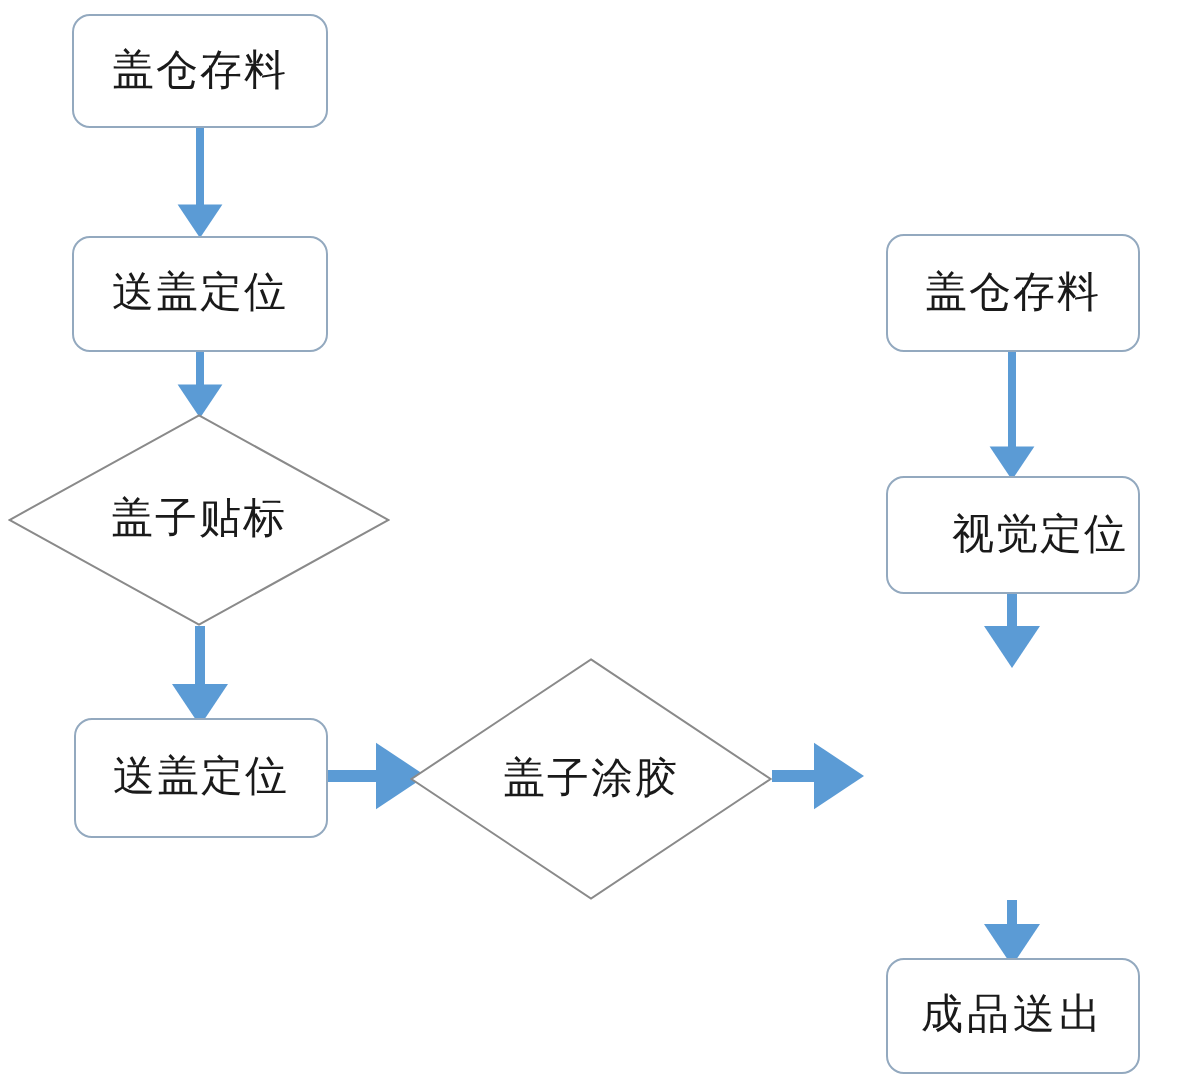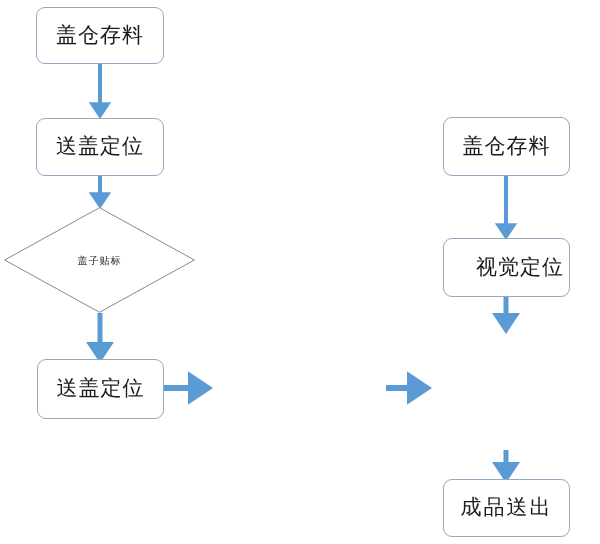--- a/index.html
+++ b/index.html
@@ -49,21 +49,21 @@
     border: 1px solid #93a9bf;
     border-radius: 9px;
     font-size: 21px;
     letter-spacing: 2px;
     font-family: "DejaVu Serif", "Liberation Serif", serif;
     font-weight: 500;
   }
   .node-decision {
     background: transparent;
     border: none;
-    font-size: 10px;
+    font-size: 21px;
     letter-spacing: 1px;
     align-items: center;
   }
   .node-decision .dia-shape {
     position: absolute;
     left: 0;
     top: 0;
     width: 100%;
     height: 100%;
   }
@@ -113,20 +113,26 @@
     <svg class="dia-shape" viewBox="0 0 191 106" preserveAspectRatio="none">
       <polygon points="95.5,0.7 190.3,53 95.5,105.3 0.7,53" fill="#ffffff" stroke="#8a8a8a" stroke-width="1"></polygon>
     </svg>
     <span class="dia-label">盖子贴标</span>
   </div>
 
   <div class="node node-process" style="left:37px; top:359px; width:127px; height:60px;">
     <span>送盖定位</span>
   </div>
 
+  <div class="node node-decision" style="left:205px; top:329px; width:181px; height:121px;">
+    <svg class="dia-shape" viewBox="0 0 181 121" preserveAspectRatio="none">
+      <polygon points="90.5,0.7 180.3,60.5 90.5,120.3 0.7,60.5" fill="#ffffff" stroke="#8a8a8a" stroke-width="1"></polygon>
+    </svg>
+    <span class="dia-label">盖子涂胶</span>
+  </div>
 
   <div class="node node-process" style="left:443px; top:117px; width:127px; height:59px;">
     <span>盖仓存料</span>
   </div>
 
   <div class="node node-process" style="left:443px; top:238px; width:127px; height:59px;padding-left:27px;">
     <span>视觉定位</span>
   </div>
 
 

